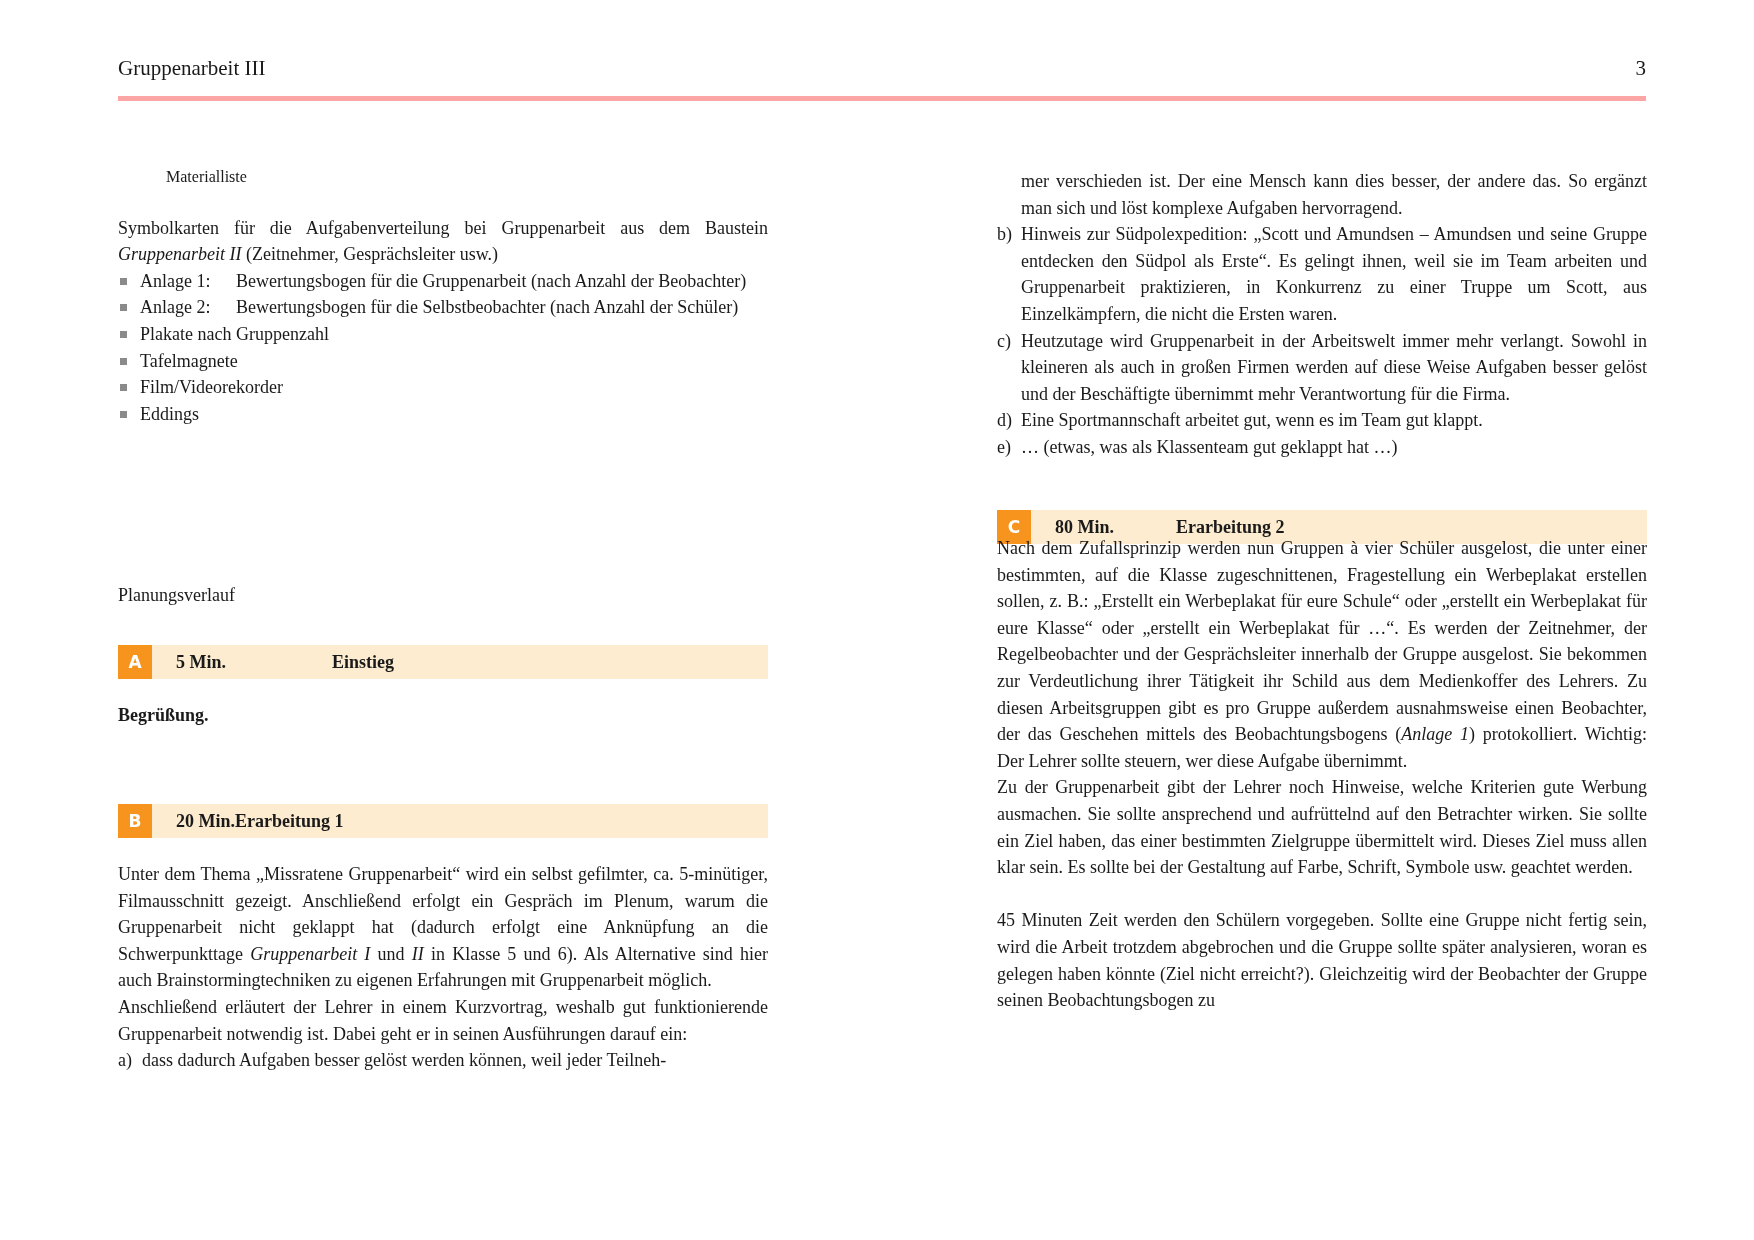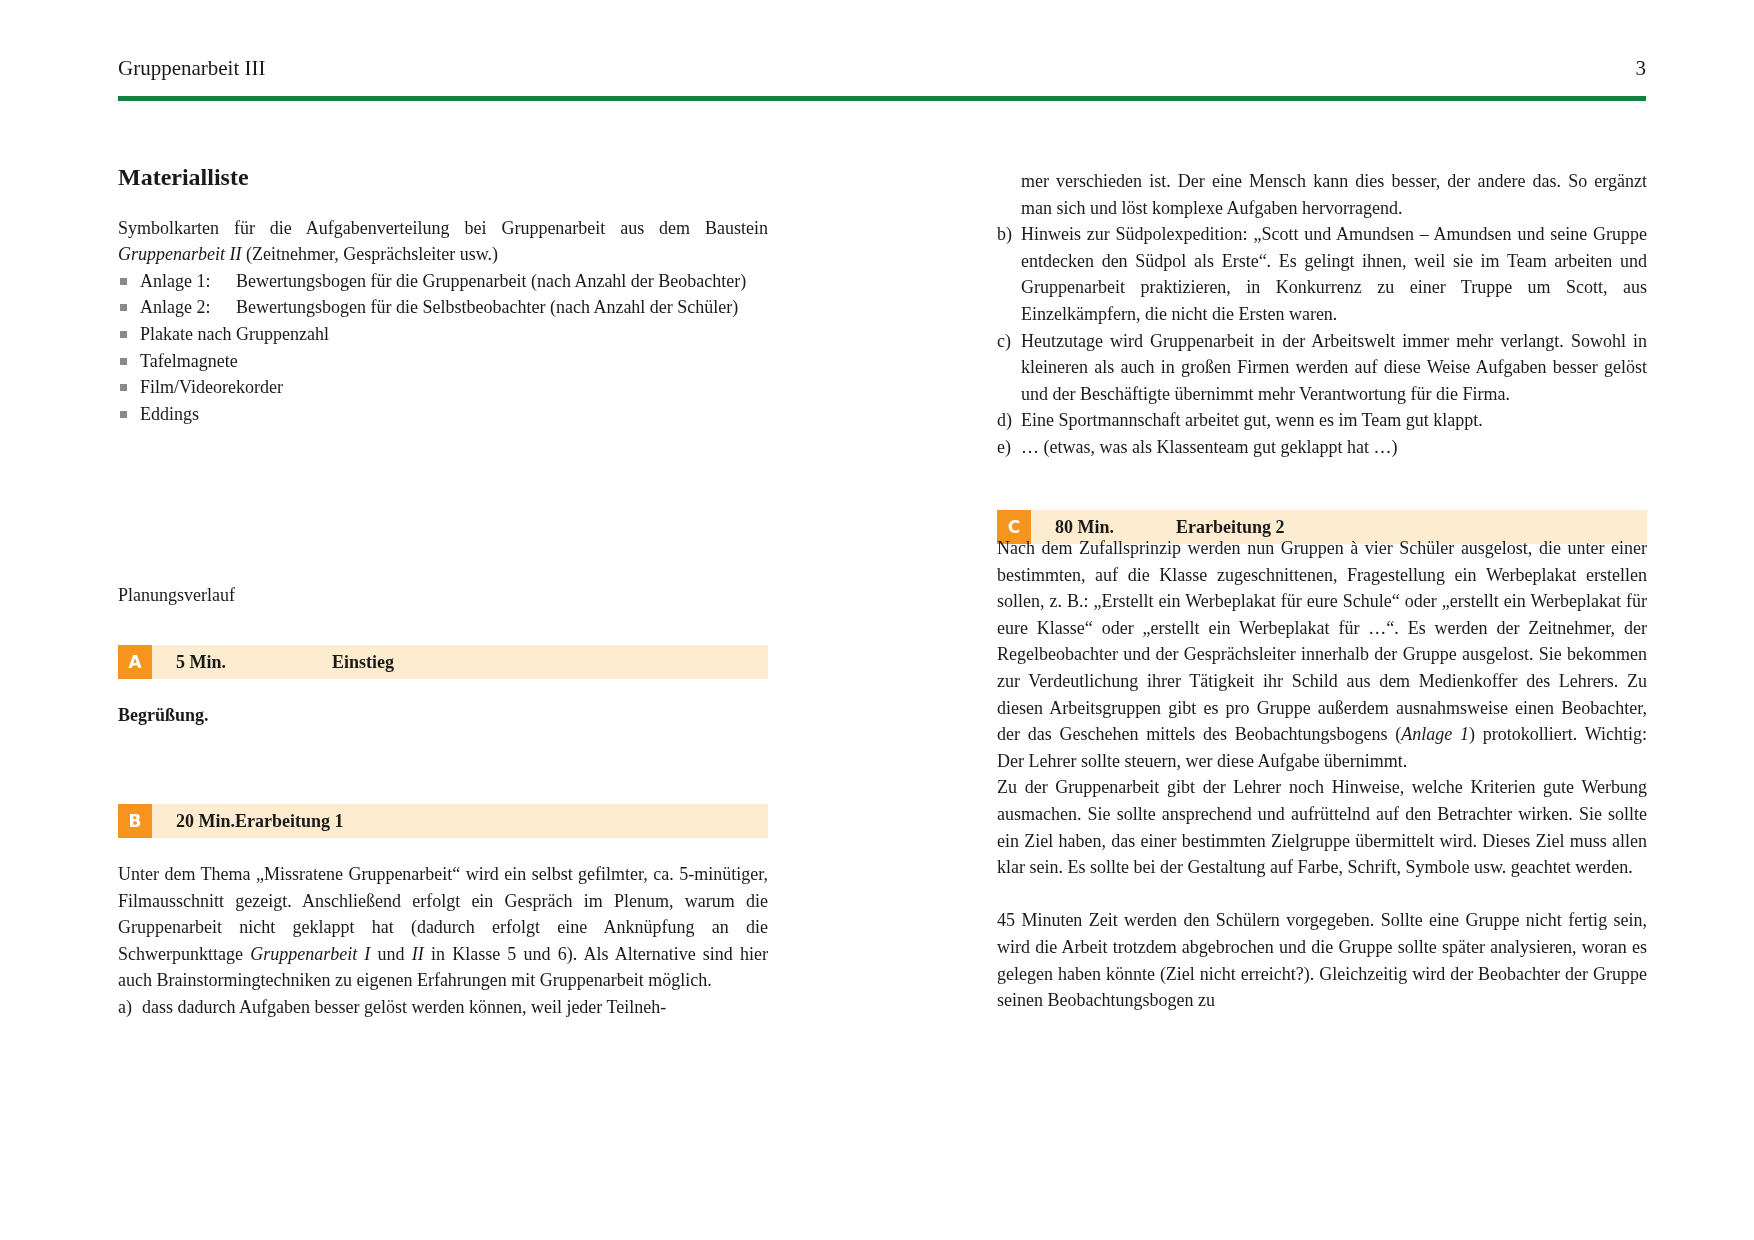--- a/index.html
+++ b/index.html
@@ -3,30 +3,30 @@
 <meta charset="utf-8">
 <style>
   html, body { margin: 0; padding: 0; background: #ffffff; }
   body {
     width: 1754px; height: 1240px; position: relative; overflow: hidden;
     font-family: "DejaVu Serif", "Liberation Serif", serif;
     color: #1a1a1a;
   }
   .header {
     position: absolute; left: 118px; top: 52px; width: 1528px; height: 44px;
-    border-bottom: 5px solid #15803d;
+    border-bottom: 5px solid #fca5a5;
   }
   .header-title { position: absolute; left: 0; top: 4px; font-size: 21px; font-family: "Liberation Serif", serif; }
   .header-page { position: absolute; right: 0; top: 4px; font-size: 21px; font-family: "Liberation Serif", serif; }
 
   .col { position: absolute; top: 0; width: 650px; font-size: 18px; line-height: 26.6px; font-family: "Liberation Serif", serif; }
   .col-left { left: 118px; }
   .col-right { left: 997px; }
 
-  .h-bold { font-weight: bold; font-size: 24px; }
+  .h-bold { font-weight: normal; font-size: 16px; margin-left: 48px; }
   .h-normal { font-size: 18px; }
   p { margin: 0; text-align: justify; }
   .italic { font-style: italic; }
 
   ul.mat { list-style: none; margin: 0; padding: 0; }
   ul.mat li { position: relative; padding-left: 22px; }
   ul.mat li .bullet { position: absolute; left: 2px; top: 10px; width: 7px; height: 7px; background: #8a8a8a; }
   .anlage-row { display: flex; }
   .anlage-key { width: 96px; flex: none; }
   .anlage-val { flex: 1; text-align: justify; }
@@ -93,20 +93,21 @@
   </div>
 
   <div class="phase" style="position:absolute; top:804px; width:650px;">
     <span class="badge">B</span>
     <span class="time">20 Min.</span>
     <span style="">Erarbeitung 1</span>
   </div>
 
   <div style="position:absolute; top:861px; width:650px;">
     <p><span>Unter dem Thema „Missratene Gruppenarbeit“ wird ein selbst gefilmter, ca. 5-minütiger, Filmausschnitt gezeigt. Anschließend erfolgt ein Gespräch im Plenum, warum die Gruppenarbeit nicht geklappt hat (dadurch erfolgt eine Anknüpfung an die Schwerpunkttage </span><span class="italic">Gruppenarbeit I</span><span> und </span><span class="italic">II</span><span> in Klasse 5 und 6). Als Alternative sind hier auch Brainstormingtechniken zu eigenen Erfahrungen mit Gruppenarbeit möglich.</span></p>
+    <p>Anschließend erläutert der Lehrer in einem Kurzvortrag, weshalb gut funktionierende Gruppenarbeit notwendig ist. Dabei geht er in seinen Ausführungen darauf ein:</p>
     <ol class="alpha">
       <li><span class="lbl">a)</span><span>dass dadurch Aufgaben besser gelöst werden können, weil jeder Teilneh-</span></li>
     </ol>
   </div>
 </div>
 
 <div class="col col-right">
   <div style="position:absolute; top:168px; width:650px;">
     <p style="padding-left:24px;">mer verschieden ist. Der eine Mensch kann dies besser, der andere das. So ergänzt man sich und löst komplexe Aufgaben hervorragend.</p>
     <ol class="alpha">

